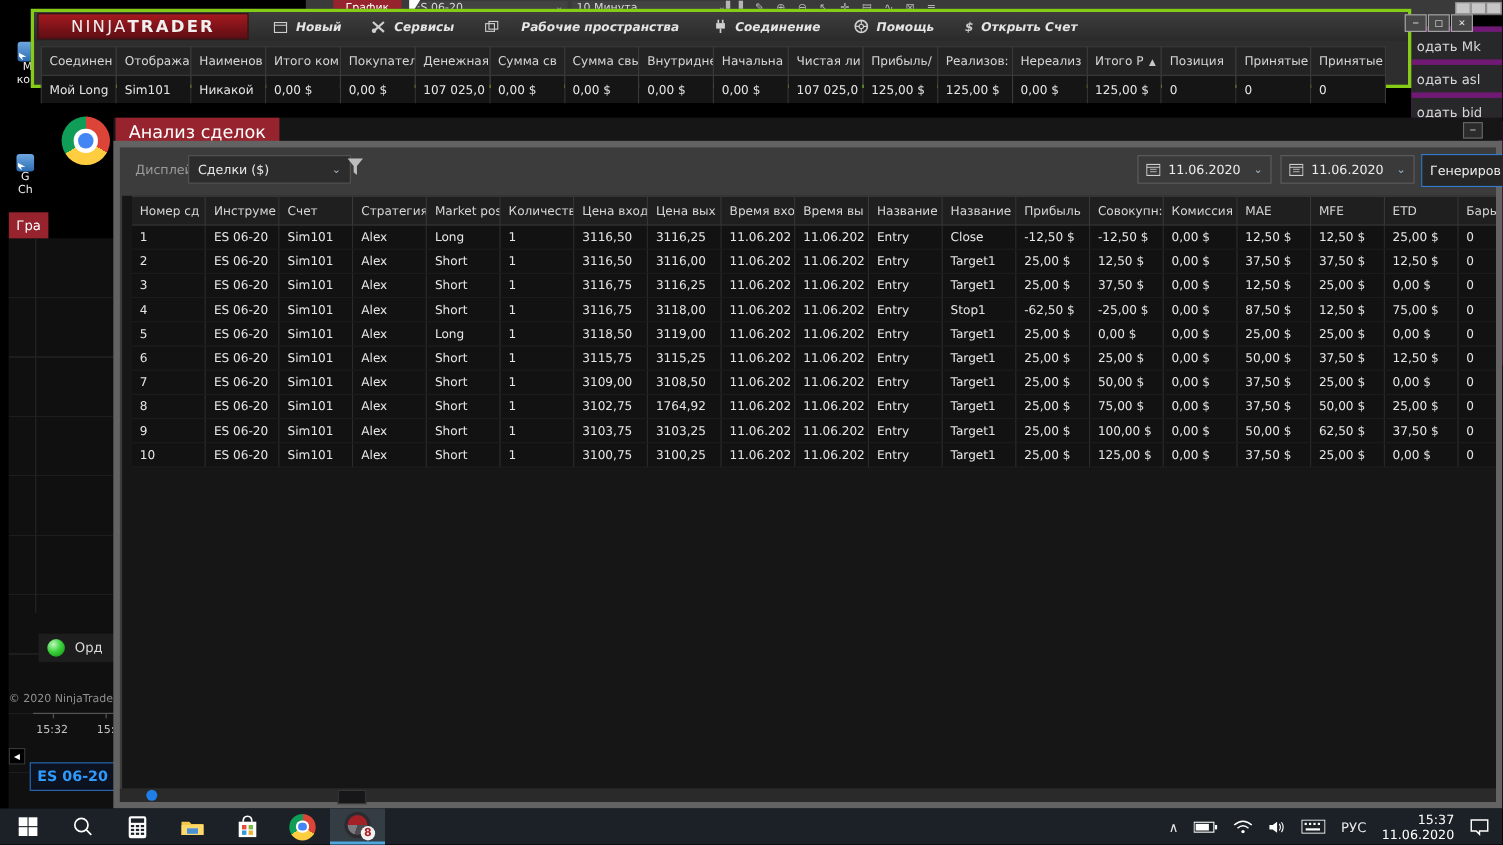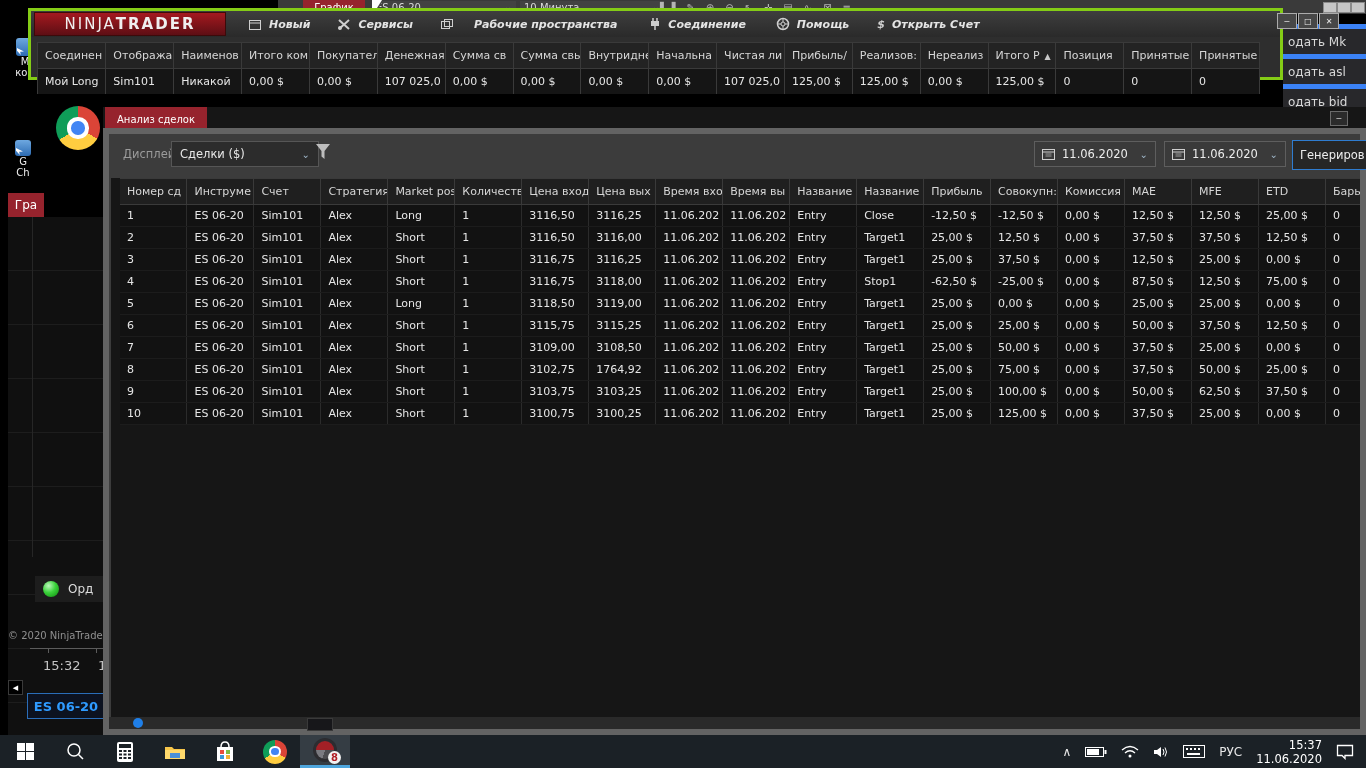--- a/index.html
+++ b/index.html
@@ -31,28 +31,28 @@
   .chart-left{left:8px;top:217px;width:95px;height:518px;background:#101010;
     background-image:repeating-linear-gradient(#101010 0 53px,#1d1d1d 53px 54px);}
   .chart-vline{position:absolute;left:24px;top:0;width:1px;height:340px;background:#262626;}
   .ord-row{left:35px;top:576px;width:68px;height:26px;background:#1d1d1d;display:flex;align-items:center;gap:9px;padding-left:8px;}
   .sphere{width:16px;height:16px;border-radius:50%;
     background:radial-gradient(circle at 35% 30%,#bdf7bd,#3bd23b 45%,#0c870c);}
   .ord-row span{color:#ddd;font-size:12px;}
   .copyright{left:8px;top:630px;color:#8f8f8f;font-size:10px;}
   .time-axis{left:30px;top:648px;width:73px;border-top:1px solid #5c5c5c;height:4px;}
   .tick{position:absolute;top:0;width:1px;height:4px;background:#5c5c5c;}
-  .axis-lbl{position:absolute;color:#c4c4c4;font-size:13px;margin-left:10px;}
+  .axis-lbl{position:absolute;color:#c4c4c4;font-size:10px;}
   .back-box{left:8px;top:680px;width:13px;height:13px;background:#000;border:1px solid #3a3a3a;color:#fff;
     font-size:7px;display:flex;align-items:center;justify-content:center;}
   .es-tab{left:27px;top:693px;width:76px;height:24px;border:1px solid #2a6db8;background:#0c1220;
     color:#2f9bff;font-size:13px;font-weight:bold;display:flex;align-items:center;justify-content:center;}
 
   
-  .sell-panel{left:1283px;top:24px;width:83px;height:83px;background:#3b82f6;overflow:hidden;}
+  .sell-panel{left:1283px;top:24px;width:83px;height:83px;background:#701a75;overflow:hidden;}
   .sell-btn{height:25px;margin-top:5px;background:#28282b;color:#d8d8d8;font-size:12px;
     display:flex;align-items:center;padding-left:5px;}
   .magenta-edge{left:1362px;top:110px;width:4px;height:222px;background:#cf2ece;}
 
   
   .control-center{left:28px;top:8px;width:1255px;height:72px;background:#2e2e2e;border:3px solid #84cc16;box-sizing:border-box;}
   .menubar{position:absolute;left:0;top:0;right:0;height:26px;display:flex;align-items:center;
     background:linear-gradient(#3e3e3e,#2a2a2a);}
   .logo{width:190px;height:22px;margin-left:3px;background:linear-gradient(#a5191f,#5d0e14);
     border:1px solid #3c0a0a;display:flex;align-items:center;justify-content:center;
@@ -72,21 +72,21 @@
   .dtable .sort{color:#c8c8c8;font-size:8px;margin-left:5px;}
   .neg{color:#ff0000;}
   .pos{color:#18c818;}
   .accounts{position:absolute;left:6px;top:31px;width:1223px;overflow:hidden;border-left:1px solid #3a3a3a;}
   .accounts table{width:1222px;}
 
   
   .aw{left:103px;top:107px;width:1263px;height:628px;}
   .aw-titlebar{position:absolute;left:0;top:0;right:0;height:21px;background:#161616;}
   .aw-tab{position:absolute;left:2px;top:0;height:24px;padding:0 12px;background:#96232d;color:#fff;
-    font-size:10px;display:flex;align-items:center;}
+    font-size:16px;display:flex;align-items:center;}
   .aw-min{position:absolute;right:18px;top:4px;width:16px;height:13px;background:#2b2b2b;border:1px solid #6a6a6a;
     color:#ddd;font-size:8px;display:flex;align-items:center;justify-content:center;}
   .aw-body{position:absolute;left:0;top:21px;right:0;bottom:0;background:#636363;}
   .aw-inner{position:absolute;inset:6px;background:#3c3c3c;}
   .aw-toolbar{position:absolute;left:0;top:0;right:0;height:40px;}
   .tb-label{position:absolute;left:14px;top:13px;color:#9b9b9b;font-size:11.5px;}
   .tb-select{position:absolute;left:62px;top:7px;width:148px;height:26px;background:#2c2c2c;border:1px solid #565656;
     color:#e8e8e8;font-size:11.5px;display:flex;align-items:center;justify-content:space-between;
     padding:0 8px;box-sizing:border-box;}
   .chev{color:#9fb7c9;font-size:10px;}

